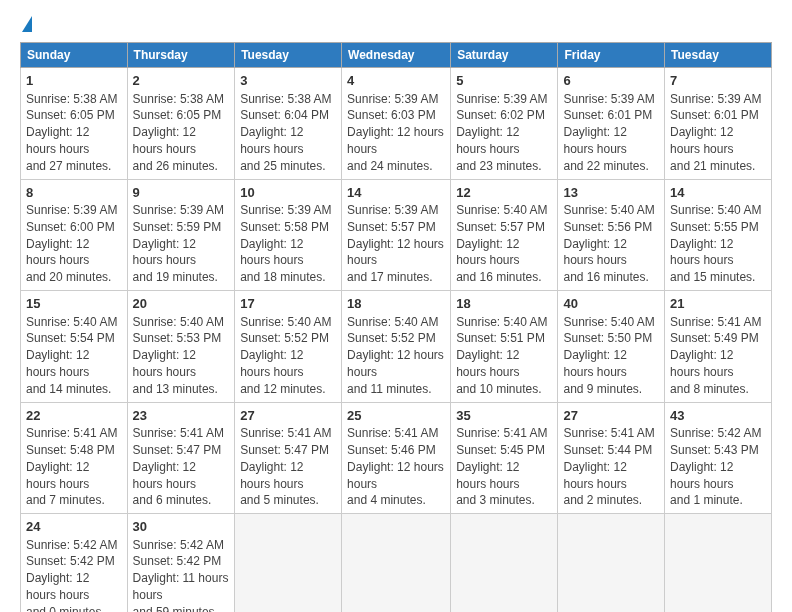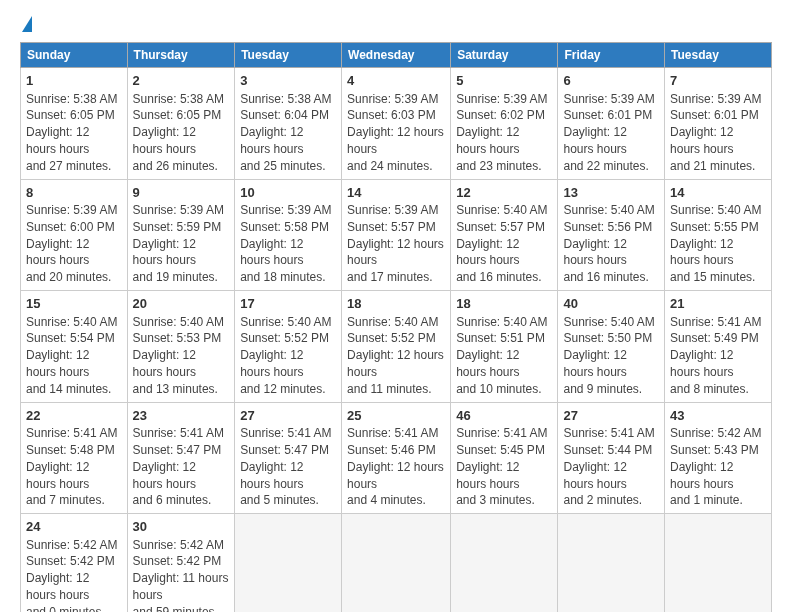--- a/index.html
+++ b/index.html
@@ -232,21 +232,21 @@
           </td>
           <td>
             <span class="day-num">27</span>
             <div class="day-info">Sunrise: 5:41 AM<br>Sunset: 5:47 PM<br>Daylight: 12 hours hours<br>and 5 minutes.</div>
           </td>
           <td>
             <span class="day-num">25</span>
             <div class="day-info">Sunrise: 5:41 AM<br>Sunset: 5:46 PM<br>Daylight: 12 hours hours<br>and 4 minutes.</div>
           </td>
           <td>
-            <span class="day-num">46</span>
+            <span class="day-num">35</span>
             <div class="day-info">Sunrise: 5:41 AM<br>Sunset: 5:45 PM<br>Daylight: 12 hours hours<br>and 3 minutes.</div>
           </td>
           <td>
             <span class="day-num">27</span>
             <div class="day-info">Sunrise: 5:41 AM<br>Sunset: 5:44 PM<br>Daylight: 12 hours hours<br>and 2 minutes.</div>
           </td>
           <td>
             <span class="day-num">43</span>
             <div class="day-info">Sunrise: 5:42 AM<br>Sunset: 5:43 PM<br>Daylight: 12 hours hours<br>and 1 minute.</div>
           </td>

